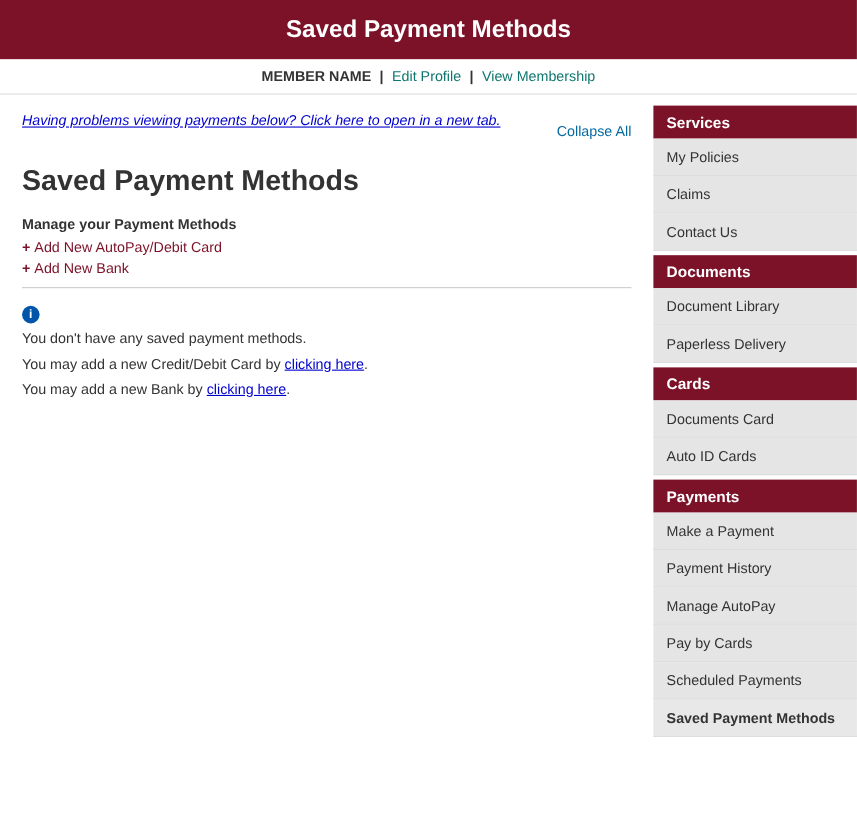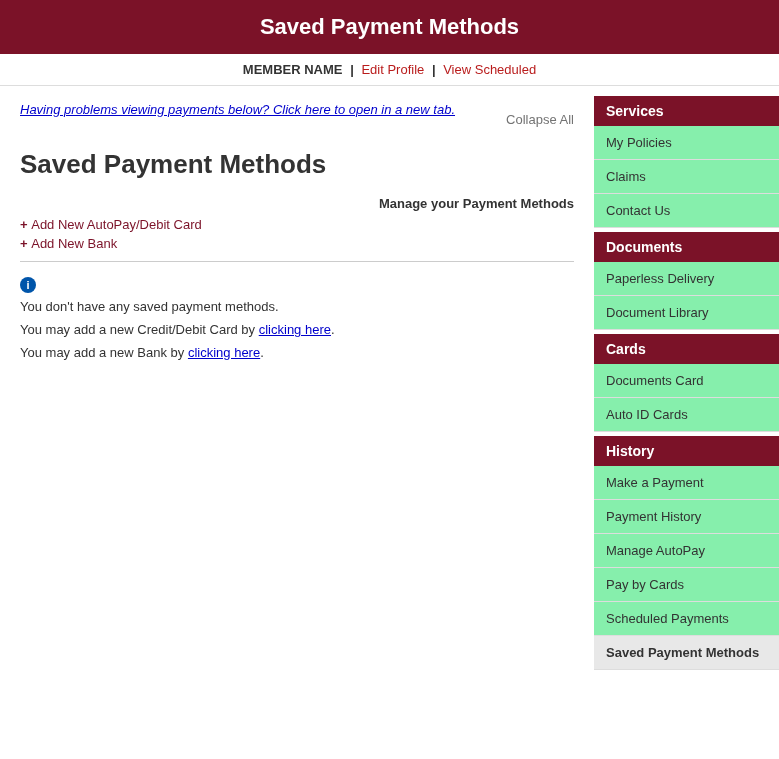--- a/index.html
+++ b/index.html
@@ -18,21 +18,21 @@
       color: #fff;
     }
     .subheader {
       background: #fff;
       text-align: center;
       padding: 8px;
       font-size: 13px;
       border-bottom: 1px solid #ddd;
     }
     .subheader span { font-weight: bold; }
-    .subheader a { color: #b91c1c; text-decoration: none; }
+    .subheader a { color: #0f766e; text-decoration: none; }
     .subheader .sep { margin: 0 4px; }
 
     
     .layout {
       display: flex;
       width: 100%;
     }
 
     
     .main-content {
@@ -42,36 +42,35 @@
     .alert-bar {
       color: #0000cc;
       font-size: 13px;
       font-style: italic;
       margin-bottom: 24px;
     }
     .alert-bar a { color: #0000cc; }
     .collapse-bar {
       text-align: right;
       font-size: 13px;
-      color: #737373;
+      color: #0369a1;
       cursor: pointer;
       padding: 10px 0 4px 0;
     }
     .page-title {
       font-size: 26px;
       font-weight: bold;
       color: #333;
       margin-bottom: 16px;
       margin-top: 8px;
     }
     .manage-label {
       font-weight: bold;
       font-size: 13px;
       margin-bottom: 6px;
-      text-align: right;
     }
     .add-link {
       color: #7b1228;
       font-size: 13px;
       text-decoration: none;
       display: block;
       margin-bottom: 4px;
     }
     .add-link::before {
       content: '+ ';
@@ -115,21 +114,21 @@
     }
     .sidebar-section-header {
       background-color: #7b1228;
       color: #fff;
       font-weight: bold;
       font-size: 14px;
       padding: 7px 12px;
       margin-bottom: 0;
     }
     .sidebar-item {
-      background: #86efac;
+      background: #e5e5e5;
       border-bottom: 1px solid #ddd;
       padding: 9px 12px;
       font-size: 13px;
       cursor: pointer;
       color: #333;
     }
     .sidebar-item.active {
       font-weight: bold;
       background: #e8e8e8;
     }
@@ -148,21 +147,21 @@
 
 <div class="header">
   <h1>Saved Payment Methods</h1>
 </div>
 
 <div class="subheader">
   <span>MEMBER NAME</span>
   <span class="sep">|</span>
   <a href="#">Edit Profile</a>
   <span class="sep">|</span>
-  <a href="#">View Scheduled</a>
+  <a href="#">View Membership</a>
 </div>
 
 <div class="layout">
 
   <div class="main-content">
 
     <div class="top-bar">
       <div class="alert-bar">
         <a href="#">Having problems viewing payments below? Click here to open in a new tab.</a>
       </div>
@@ -191,28 +190,28 @@
 
   </div>
 
   <div class="sidebar" id="sidebar-container">
   <div class="sidebar-section-header">Services</div>
       <div class="sidebar-item">My Policies</div>
       <div class="sidebar-item">Claims</div>
       <div class="sidebar-item">Contact Us</div>
       <div class="sidebar-spacer"></div>
       <div class="sidebar-section-header">Documents</div>
+      <div class="sidebar-item">Document Library</div>
       <div class="sidebar-item">Paperless Delivery</div>
-      <div class="sidebar-item">Document Library</div>
       <div class="sidebar-spacer"></div>
       <div class="sidebar-section-header">Cards</div>
       <div class="sidebar-item">Documents Card</div>
       <div class="sidebar-item">Auto ID Cards</div>
       <div class="sidebar-spacer"></div>
-      <div class="sidebar-section-header">History</div>
+      <div class="sidebar-section-header">Payments</div>
       <div class="sidebar-item">Make a Payment</div>
       <div class="sidebar-item">Payment History</div>
       <div class="sidebar-item">Manage AutoPay</div>
       <div class="sidebar-item">Pay by Cards</div>
       <div class="sidebar-item">Scheduled Payments</div>
       <div class="sidebar-item active">Saved Payment Methods</div>
     </div>
 
 </div>
 

